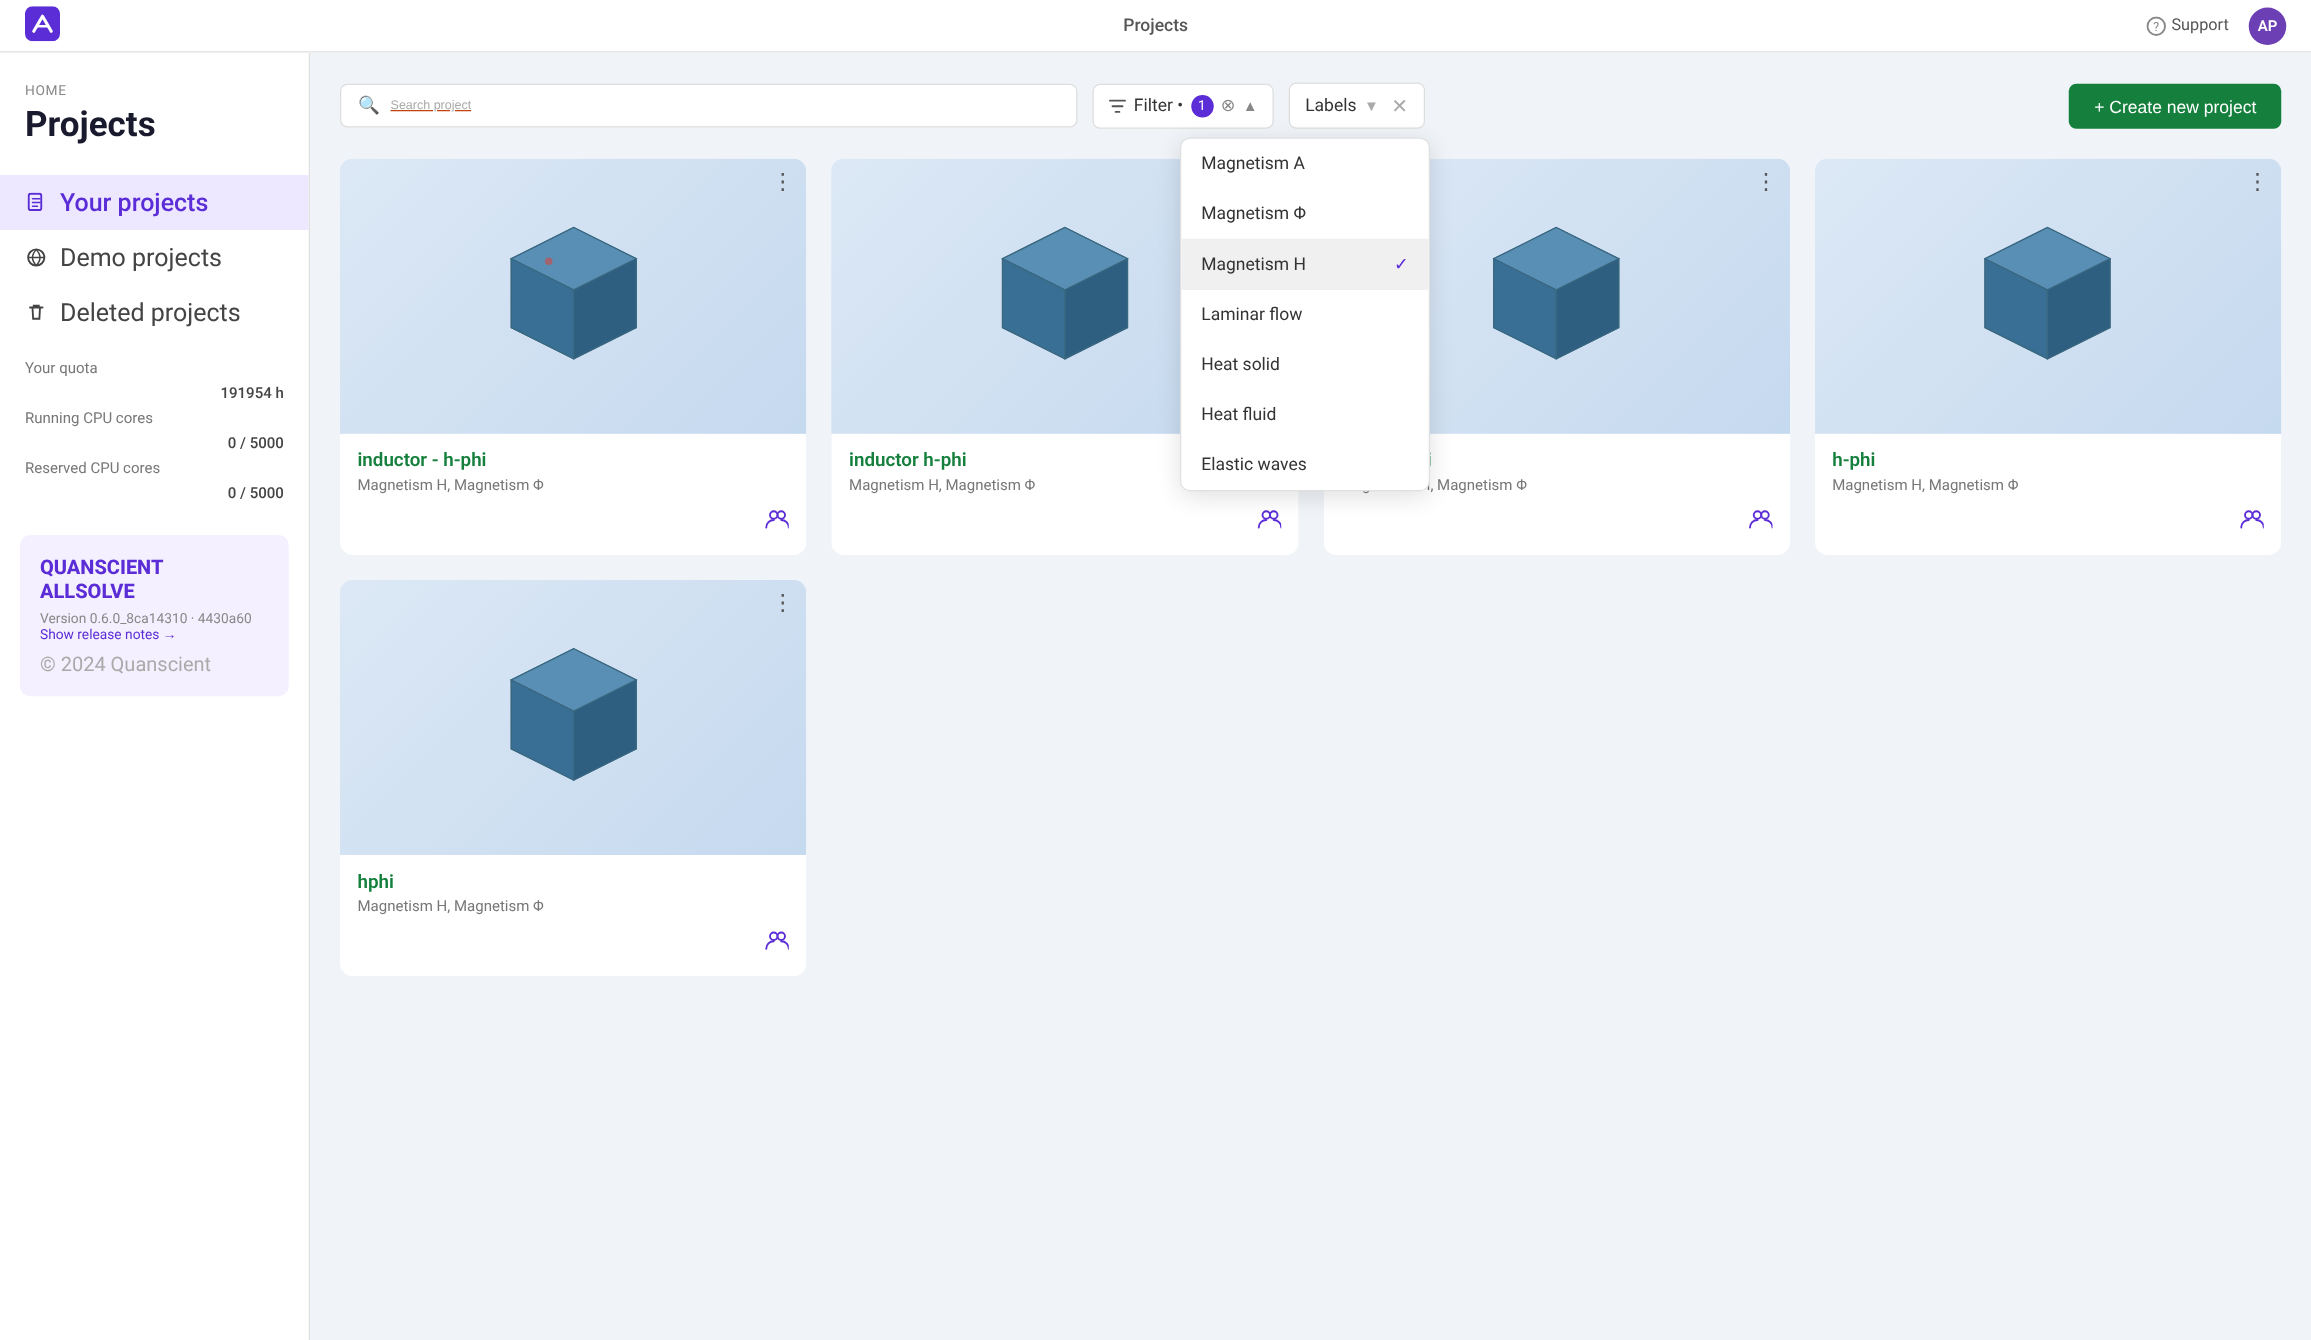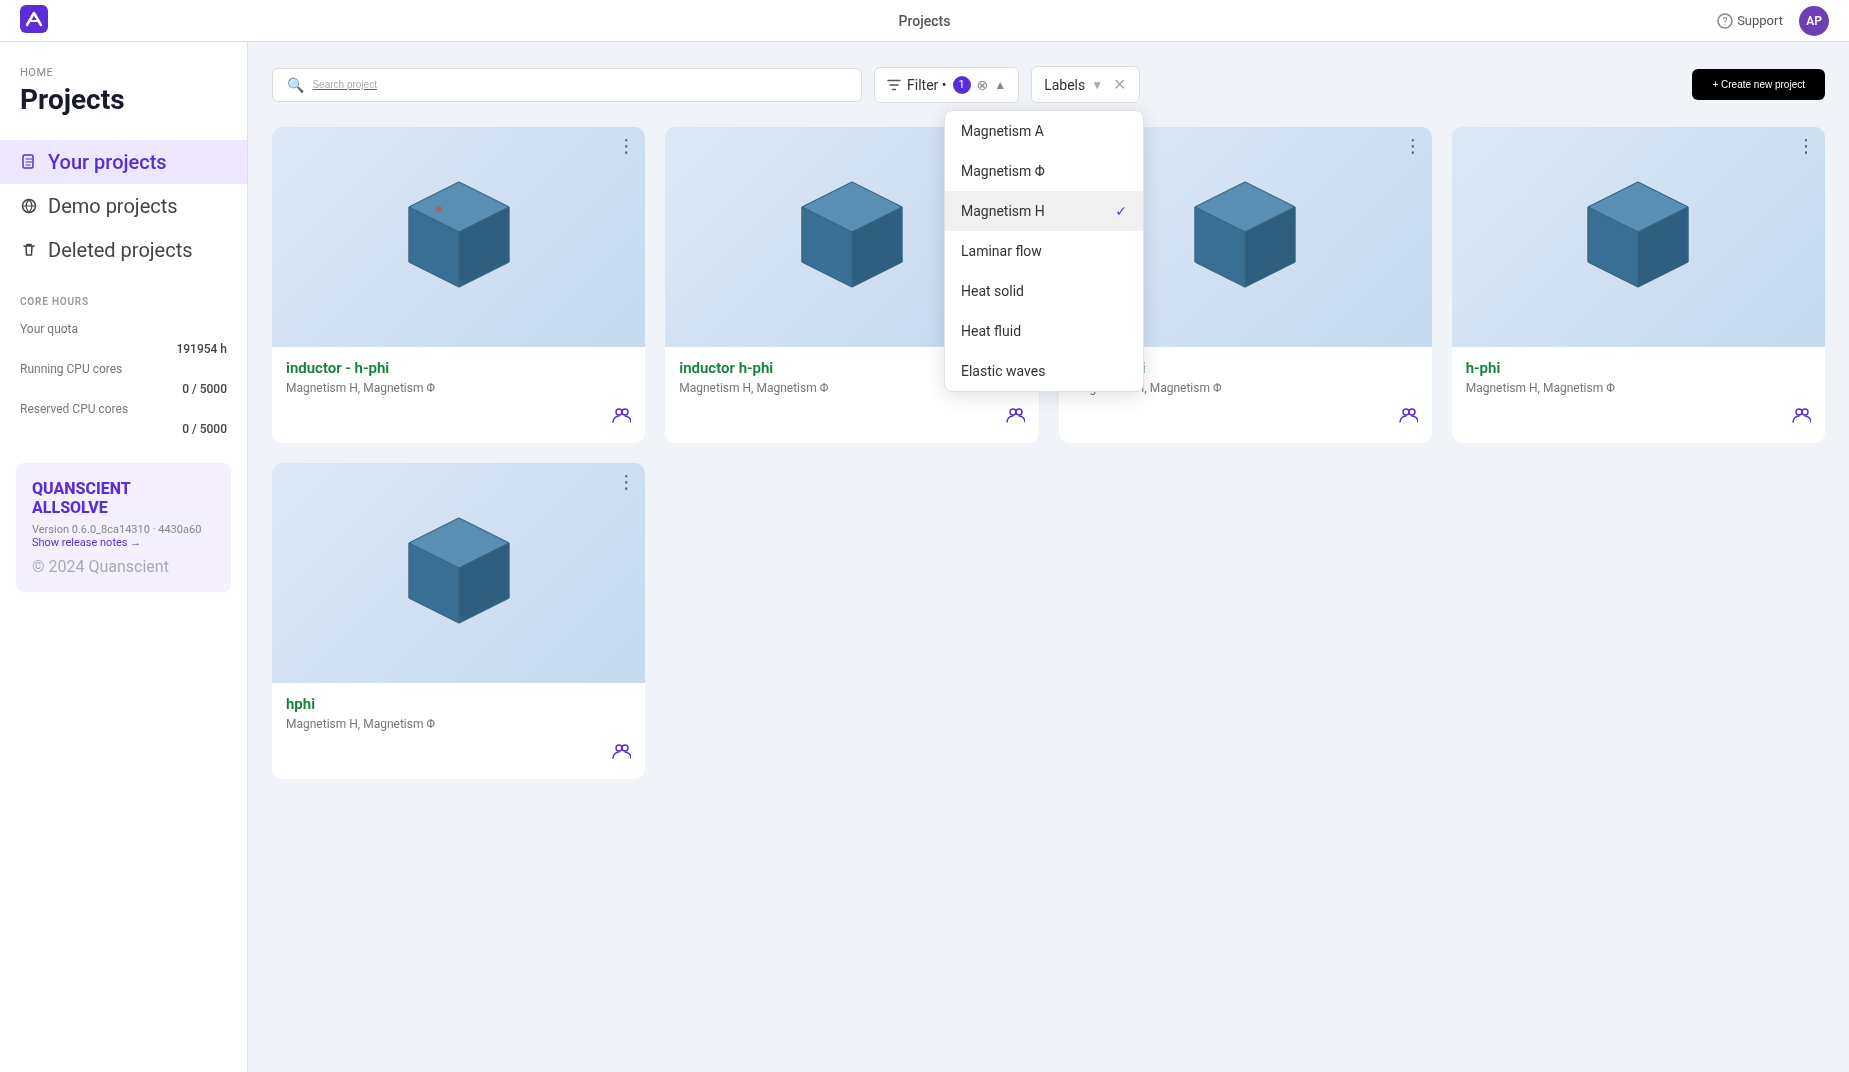--- a/index.html
+++ b/index.html
@@ -89,22 +89,22 @@
 
     .labels-box {
       display: flex; align-items: center; gap: 6px;
       background: #fff; border: 1px solid #ddd; border-radius: 6px;
       padding: 8px 12px; cursor: pointer; font-size: 14px; color: #333;
     }
     .labels-clear { color: #aaa; cursor: pointer; font-size: 16px; margin-left: 4px; }
 
     .create-button {
       display: flex; align-items: center; gap: 6px;
-      background: #000000; color: #fff; border: none; border-radius: 6px;
-      padding: 10px 20px; cursor: pointer; font-size: 10px; font-weight: 500;
+      background: #15803d; color: #fff; border: none; border-radius: 6px;
+      padding: 10px 20px; cursor: pointer; font-size: 14px; font-weight: 500;
       white-space: nowrap; margin-left: auto; justify-content: flex-end;
     }
 
     
     .dropdown-overlay {
       position: absolute; top: 68px; left: 696px; z-index: 200;
       background: #fff; border: 1px solid #e0e0e0; border-radius: 8px;
       box-shadow: 0 4px 20px rgba(0,0,0,0.12); width: 200px;
       overflow: hidden;
     }
@@ -199,23 +199,20 @@
       <div class="sidebar-item">
         <span class="sidebar-item-icon">
           <svg width="16" height="16" viewBox="0 0 16 16" fill="none">
             <path d="M3 4h10M6 4V2.5h4V4M5 4l.5 9h5l.5-9" stroke="currentColor" stroke-width="1.5" stroke-linecap="round"></path>
           </svg>
         </span>
         <span>Deleted projects</span>
       </div>
     </div>
 
-    <div class="sidebar-section">
-      <div class="sidebar-section-label">CORE HOURS</div>
-    </div>
     <div class="core-info">
       <div class="core-row">
         <span class="core-row-label">Your quota</span>
         <span class="core-row-value">191954 h</span>
       </div>
       <div class="core-row">
         <span class="core-row-label">Running CPU cores</span>
         <span class="core-row-value">0 / 5000</span>
       </div>
       <div class="core-row">

